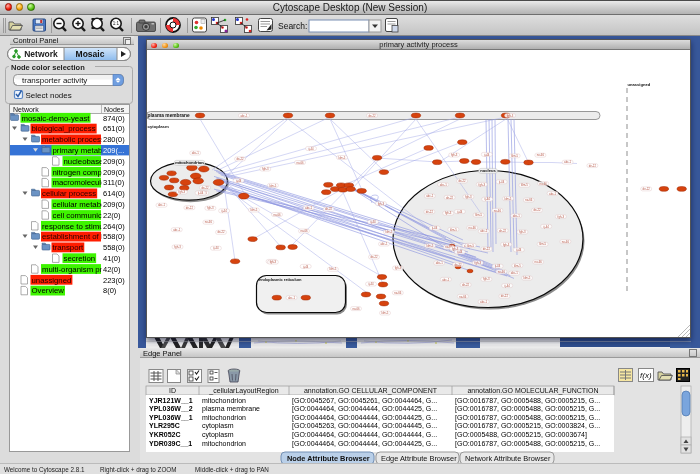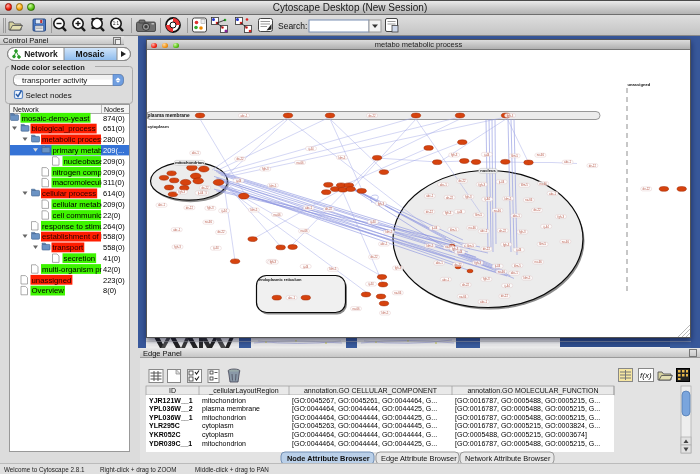--- a/index.html
+++ b/index.html
@@ -16,21 +16,21 @@
   background:linear-gradient(#dedede,#c4c4c4);
   border-bottom:1px solid #8a8a8a; }
 #desktop { left:138px; top:36px; width:562px; height:312px; background:#38589b; }
 #window { left:146px; top:39px; width:545px; height:299px; background:#fff;
   border:1px solid #555; box-shadow:0 3px 6px rgba(5,10,40,.55); }
 #wtitle { position:absolute; left:0; top:0; width:100%; height:10px;
   background:linear-gradient(#dcdcdc,#b0b0b0); border-bottom:1px solid #777; }
 #wtitle .wt { position:absolute; left:0; right:0; top:0; text-align:center; font-size:8px; color:#222; line-height:10px;}
 .wlight { position:absolute; top:2.5px; width:5.5px; height:5.5px; border-radius:50%; }
 #cpanel { left:0; top:36px; width:138px; height:427px; background:#dcdcdc; }
-#cphead { position:absolute; left:0; top:0; width:124px; height:9px;
+#cphead { position:absolute; left:10px; top:0; width:124px; height:9px;
   background:linear-gradient(#e8e8e8,#c6c6c6); border-bottom:1px solid #9a9a9a;padding-left:40px; }
 #cphead span { font-size:7.5px; color:#111; position:absolute; left:3px; top:0px; }
 #dpanel { left:140px; top:348px; width:560px; height:115px; background:#e3e3e3; }
 #dphead { position:absolute; left:0; top:0; width:560px; height:10px;
   background:linear-gradient(#e8e8e8,#c6c6c6); border-bottom:1px solid #9a9a9a; }
 #dphead span { font-size:7.5px; color:#111; position:absolute; left:3px; top:0.5px; }
 #statusbar { left:0; top:463px; width:700px; height:11px; background:#e0e0e0;
   border-top:1px solid #bbb; font-size:6.3px; color:#222; }
 #statusbar span { position:absolute; top:2px; }
 #fragstrip { left:146px; top:337px; width:545px; height:11px; background:#f4f4f4; }
@@ -202,21 +202,21 @@
     </g>
     <line x1="0" y1="4.5" x2="545" y2="4.5" stroke="#bbb" stroke-width="0.5"></line>
   </svg>
 </div>
 
 <div id="window" class="abs">
   <div id="wtitle">
     <div class="wlight" style="left:4px;  background:radial-gradient(circle at 35% 30%, #ffb3ab, #ef2210 60%, #b30000);"></div>
     <div class="wlight" style="left:15px; background:radial-gradient(circle at 35% 30%, #ffd9a0, #f09112 60%, #b36a00);"></div>
     <div class="wlight" style="left:26px; background:radial-gradient(circle at 35% 30%, #d2f7a9, #55c012 60%, #2f7d00);"></div>
-    <div class="wt" style="font-size:7.5px">metabo metabolic process</div>
+    <div class="wt" style="font-size:7.5px">primary activity process</div>
   </div>
   <svg id="net" width="543" height="287" viewBox="147 51 543 287" style="position:absolute;left:0;top:11px">
     <g id="net-comp">
         <rect x="146.5" y="111.5" width="453.5" height="8" rx="4" fill="#ececec" stroke="#808080" stroke-width="0.8"></rect>
         <text x="147.5" y="117.2" font-size="4.8" font-weight="bold" fill="#111" font-family="Liberation Sans">plasma membrane</text>
         <text x="147.5" y="128" font-size="4.3" font-weight="bold" fill="#111" font-family="Liberation Sans">cytoplasm</text>
         <ellipse cx="190.5" cy="183" rx="38.5" ry="19.2" fill="#000" opacity="0.45"></ellipse>
         <ellipse cx="189" cy="181" rx="38.5" ry="19.2" fill="#ececec" stroke="#0a0a0a" stroke-width="1.2"></ellipse>
         <ellipse cx="489.5" cy="241" rx="95" ry="68.5" fill="#000" opacity="0.45"></ellipse>
         <ellipse cx="488" cy="239" rx="95" ry="68.5" fill="#ececec" stroke="#0a0a0a" stroke-width="1.2"></ellipse>

